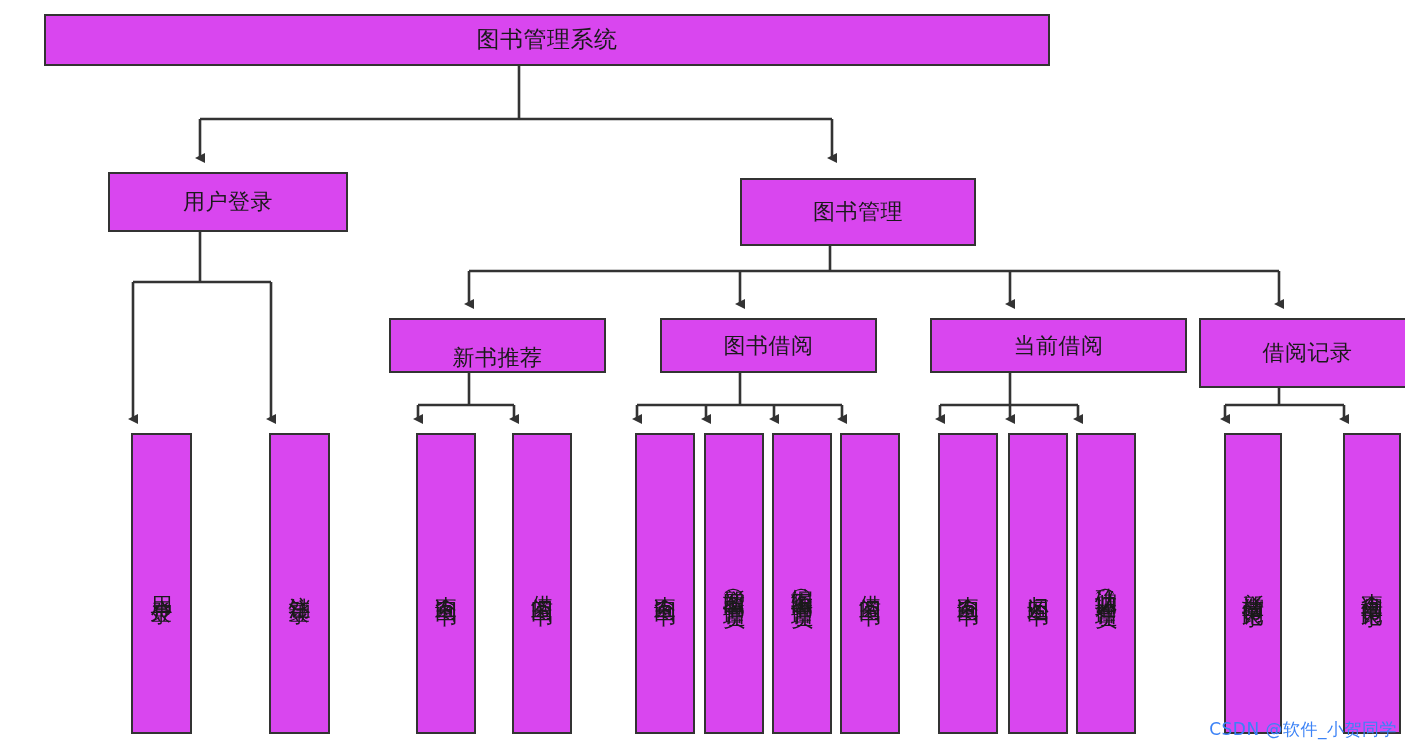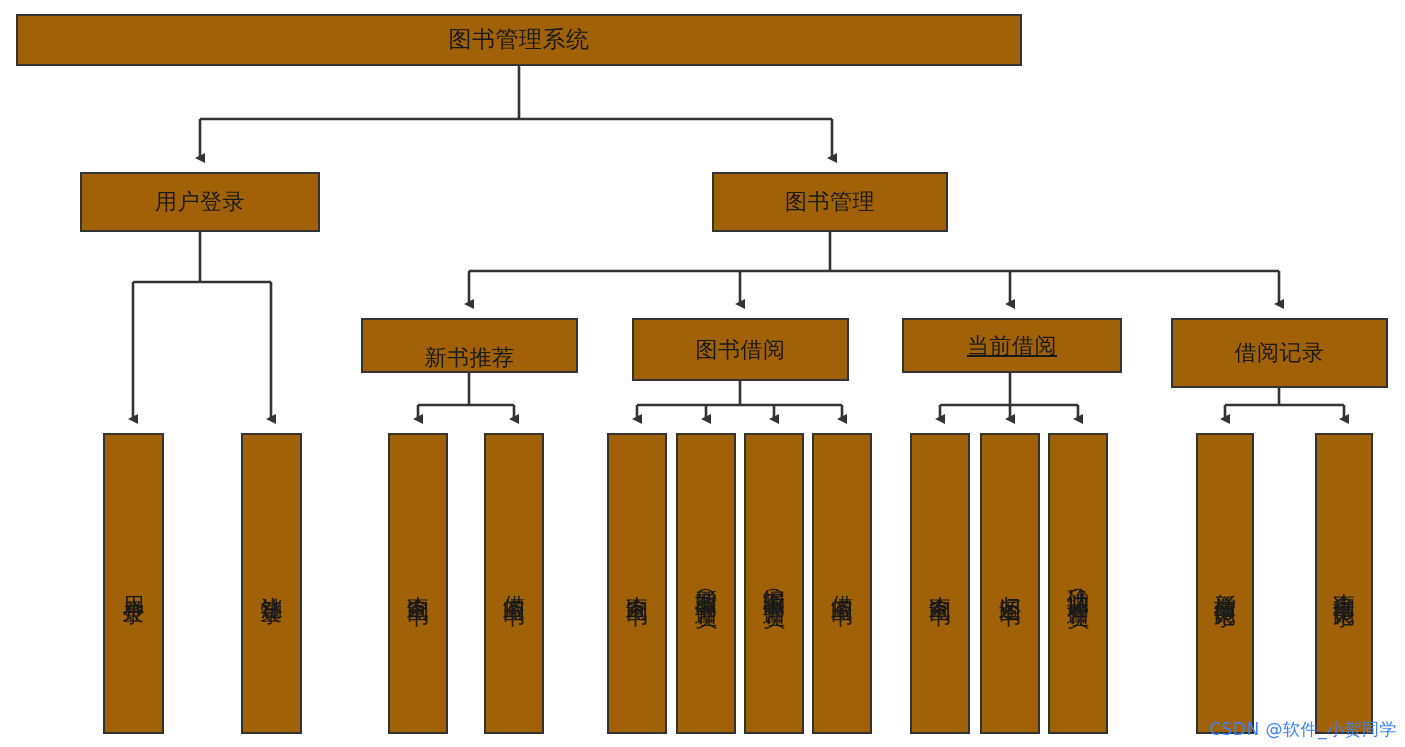--- a/index.html
+++ b/index.html
@@ -20,25 +20,26 @@
     left: 0;
     top: 0;
     width: 1405px;
     height: 747px;
     pointer-events: none;
   }
   .node {
     position: absolute;
     box-sizing: border-box;
     border: 2.5px solid #333333;
-    background: #a16207;
+    background: #d946ef;
     display: flex;
     align-items: center;
     justify-content: center;
     color: #1a1a1a;
+    margin-left: 28px;
   }
   .node .label {
     display: block;
     text-align: center;
     line-height: 1.18;
     letter-spacing: 0.5px;
   }
   .node.horiz .label {
     writing-mode: horizontal-tb;
     font-size: 22px;
@@ -122,31 +123,31 @@
     </g>
   </svg>
 
   <div class="node horiz title" style="left: 16px; top: 14px; width: 1006px; height: 52px;">
     <span class="label">图书管理系统</span>
   </div>
 
   <div class="node horiz" style="left: 80px; top: 172px; width: 240px; height: 60px;">
     <span class="label">用户登录</span>
   </div>
-  <div class="node horiz" style="left: 712px; top: 172px; width: 236px; height: 60px; align-items: center;">
+  <div class="node horiz" style="left: 712px; top: 178px; width: 236px; height: 68px; align-items: center;">
     <span class="label">图书管理</span>
   </div>
 
   <div class="node horiz" style="left: 361px; top: 318px; width: 217px; height: 55px; align-items: flex-end;">
     <span class="label">新书推荐</span>
   </div>
-  <div class="node horiz" style="left: 632px; top: 318px; width: 217px; height: 63px;">
+  <div class="node horiz" style="left: 632px; top: 318px; width: 217px; height: 55px;">
     <span class="label">图书借阅</span>
   </div>
-  <div class="node horiz" style="left: 902px; top: 318px; width: 220px; height: 55px; text-decoration: underline;">
+  <div class="node horiz" style="left: 902px; top: 318px; width: 257px; height: 55px;">
     <span class="label">当前借阅</span>
   </div>
   <div class="node horiz" style="left: 1171px; top: 318px; width: 217px; height: 70px;">
     <span class="label">借阅记录</span>
   </div>
 
   <div class="node vert" style="left: 103px; top: 433px; width: 61px; height: 301px;">
     <span class="label">用户登录</span>
   </div>
   <div class="node vert" style="left: 241px; top: 433px; width: 61px; height: 301px;">

